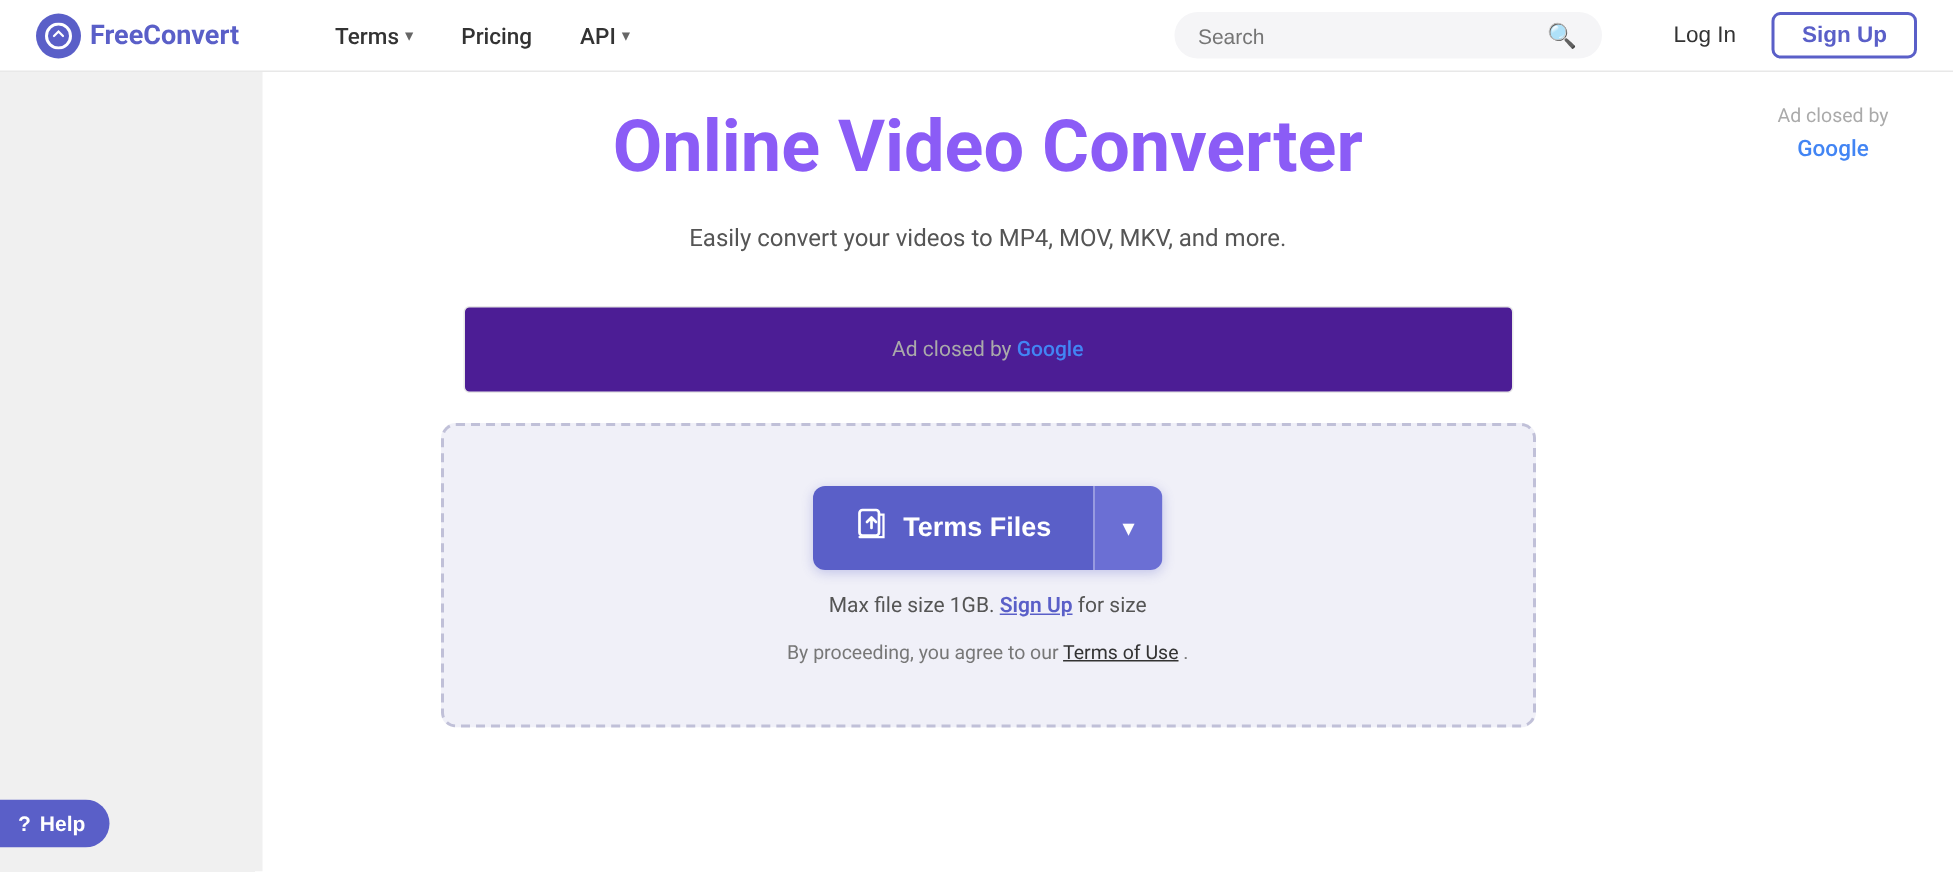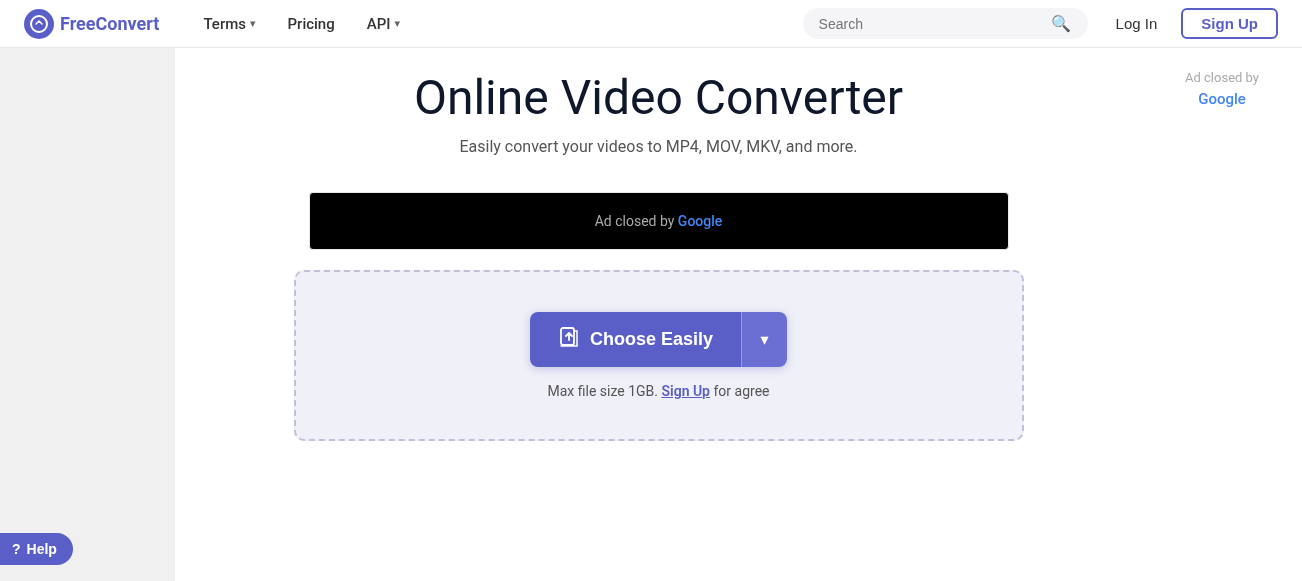--- a/index.html
+++ b/index.html
@@ -8,20 +8,21 @@
     
     .header {
       display: flex;
       align-items: center;
       padding: 0 24px;
       height: 48px;
       border-bottom: 1px solid #e8e8e8;
       background: #fff;
       position: relative;
       z-index: 10;
+      gap: 20px;
     }
     .logo-area {
       display: flex;
       align-items: center;
       gap: 6px;
       text-decoration: none;
       margin-right: 32px;
     }
     .logo-icon {
       width: 30px;
@@ -147,38 +148,38 @@
       flex: 1;
       display: flex;
       flex-direction: column;
       align-items: center;
       padding: 24px 20px 20px;
       overflow-y: auto;
     }
 
     .page-title {
       font-size: 48px;
-      font-weight: 400;
-      color: #0f172a;
+      font-weight: 700;
+      color: #8b5cf6;
       text-align: center;
-      margin-bottom: 12px;
+      margin-bottom: 24px;
       line-height: 1.1;
     }
     .page-subtitle {
       font-size: 16px;
       color: #555;
       text-align: center;
       margin-bottom: 36px;
     }
 
     
     .ad-banner {
       width: 100%;
       max-width: 700px;
-      background: #000000;
+      background: #4c1d95;
       border: 1px solid #e8e8e8;
       border-radius: 4px;
       padding: 20px;
       text-align: center;
       color: #aaa;
       font-size: 14px;
       margin-bottom: 20px;
     }
     .ad-banner-google {
       color: #4285f4;
@@ -327,33 +328,38 @@
     <div class="upload-area">
       <div class="choose-files-wrapper">
         <button class="choose-files-btn">
           <span class="file-icon">
             <svg width="22" height="22" viewBox="0 0 22 22" fill="none">
               <rect x="3" y="2" width="13" height="17" rx="2" stroke="white" stroke-width="1.8" fill="none"></rect>
               <path d="M11 7 L11 14 M8 10 L11 7 L14 10" stroke="white" stroke-width="1.8" stroke-linecap="round" stroke-linejoin="round"></path>
               <path d="M16 5 L19 5 L19 20 L3 20" stroke="white" stroke-width="1.5" fill="none" stroke-linecap="round"></path>
             </svg>
           </span>
-          <span>Choose Easily</span>
+          <span>Terms Files</span>
         </button>
         <button class="choose-files-dropdown">
           <span>▾</span>
         </button>
       </div>
 
       <p class="file-size-text">
         <span>Max file size 1GB.</span>
         <a class="signup-link">Sign Up</a>
-        <span> for agree</span>
+        <span> for size</span>
       </p>
 
+      <p class="terms-text">
+        <span>By proceeding, you agree to our </span>
+        <a class="terms-link">Terms of Use</a>
+        <span>.</span>
+      </p>
     </div>
   </div>
 
   <div class="right-sidebar">
     <div class="ad-closed-right">
       <div>Ad closed by </div>
       <div class="ad-google-right">Google</div>
     </div>
   </div>
 </div>

